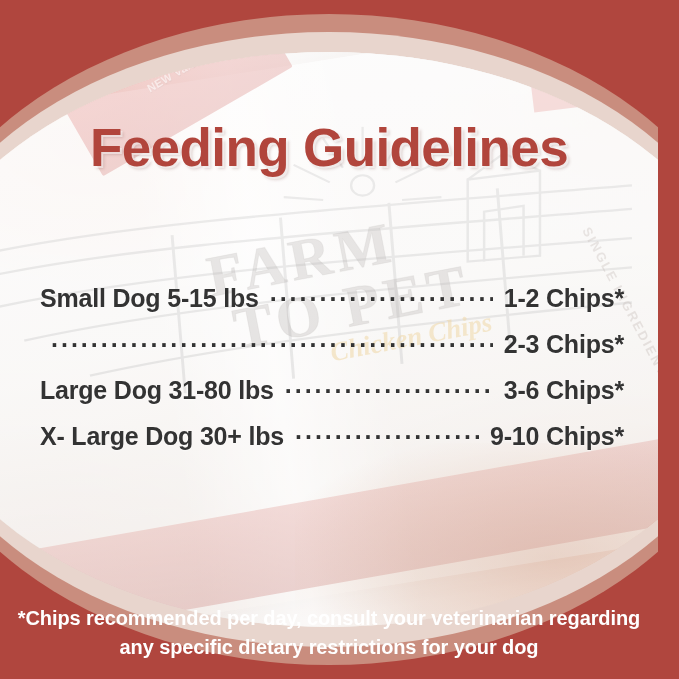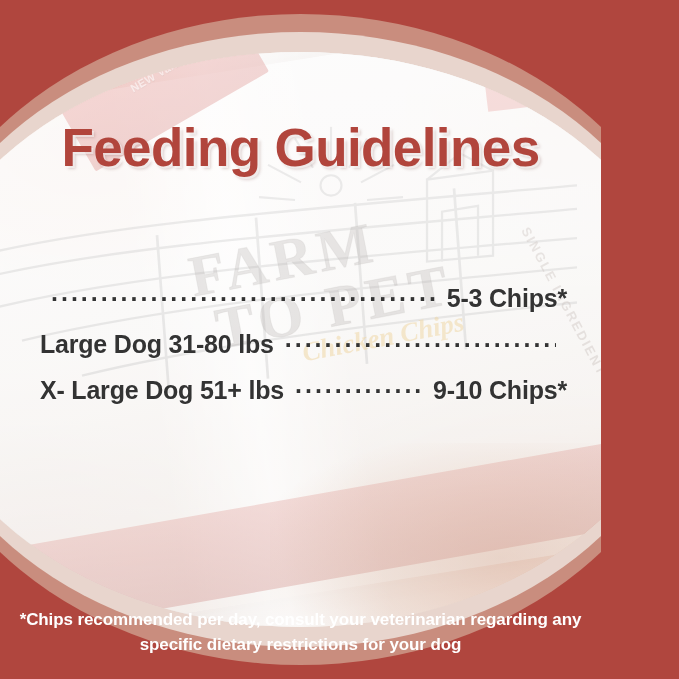--- a/index.html
+++ b/index.html
@@ -1,21 +1,21 @@
 <!DOCTYPE html>
 <html><head>
 <meta charset="utf-8">
 <style>
   html,body{margin:0;padding:0;}
   body{
     width:679px;height:679px;overflow:hidden;
     font-family:"Liberation Sans", sans-serif;
     background:#b0463e;
   }
-  .poster{position:relative;width:601px;height:679px;overflow:hidden;background:#b0463e;}
+  .poster{position:relative;width:658px;height:679px;overflow:hidden;background:#b0463e;}
 
   
   .arc{position:absolute;border-radius:50%;}
   .arc-salmon{
     left:-16%;right:-16%;top:14px;bottom:14px;
     width:132%;height:calc(100% - 28px);
     background:#c98d7e;
   }
   .arc-peach{
     left:-15%;top:32px;
@@ -149,21 +149,21 @@
     color:#333333;white-space:nowrap;
   }
   .row .value{white-space:nowrap;text-align:right;}
 
   .footer{
     position:absolute;left:0;right:0;bottom:0;height:92px;
     display:flex;align-items:center;justify-content:center;
   }
   .footer-text{
     width:646px;text-align:center;
-    color:#ffffff;font-size:17px;font-weight:700;line-height:1.45;
+    color:#ffffff;font-size:20px;font-weight:700;line-height:1.45;
     letter-spacing:-.1px;
   }
 </style>
 </head>
 <body>
 
 <div class="poster">
 
   <div class="arc arc-salmon"></div>
   <div class="arc arc-peach"></div>
@@ -226,33 +226,39 @@
       <div class="haze"></div>
     </div>
   </div>
 
   <div class="content">
 
     <div class="title">Feeding Guidelines</div>
 
     <div class="rows">
 
-
-      <div class="row">
-        <span class="leader"></span>
-        <span class="value">5-3 Chips*</span>
+      <div class="row">
+        <span class="label">Small Dog 5-15 lbs</span>
+        <span class="leader"></span>
+        <span class="value">1-2 Chips*</span>
+      </div>
+
+      <div class="row">
+        <span class="leader"></span>
+        <span class="value">2-3 Chips*</span>
       </div>
 
       <div class="row">
         <span class="label">Large Dog 31-80 lbs</span>
         <span class="leader"></span>
-      </div>
-
-      <div class="row">
-        <span class="label">X- Large Dog 51+ lbs</span>
+        <span class="value">3-6 Chips*</span>
+      </div>
+
+      <div class="row">
+        <span class="label">X- Large Dog 30+ lbs</span>
         <span class="leader"></span>
         <span class="value">9-10 Chips*</span>
       </div>
 
     </div>
 
     <div class="footer">
       <div class="footer-text">*Chips recommended per day, consult your veterinarian regarding any specific dietary restrictions for your dog</div>
     </div>
 

